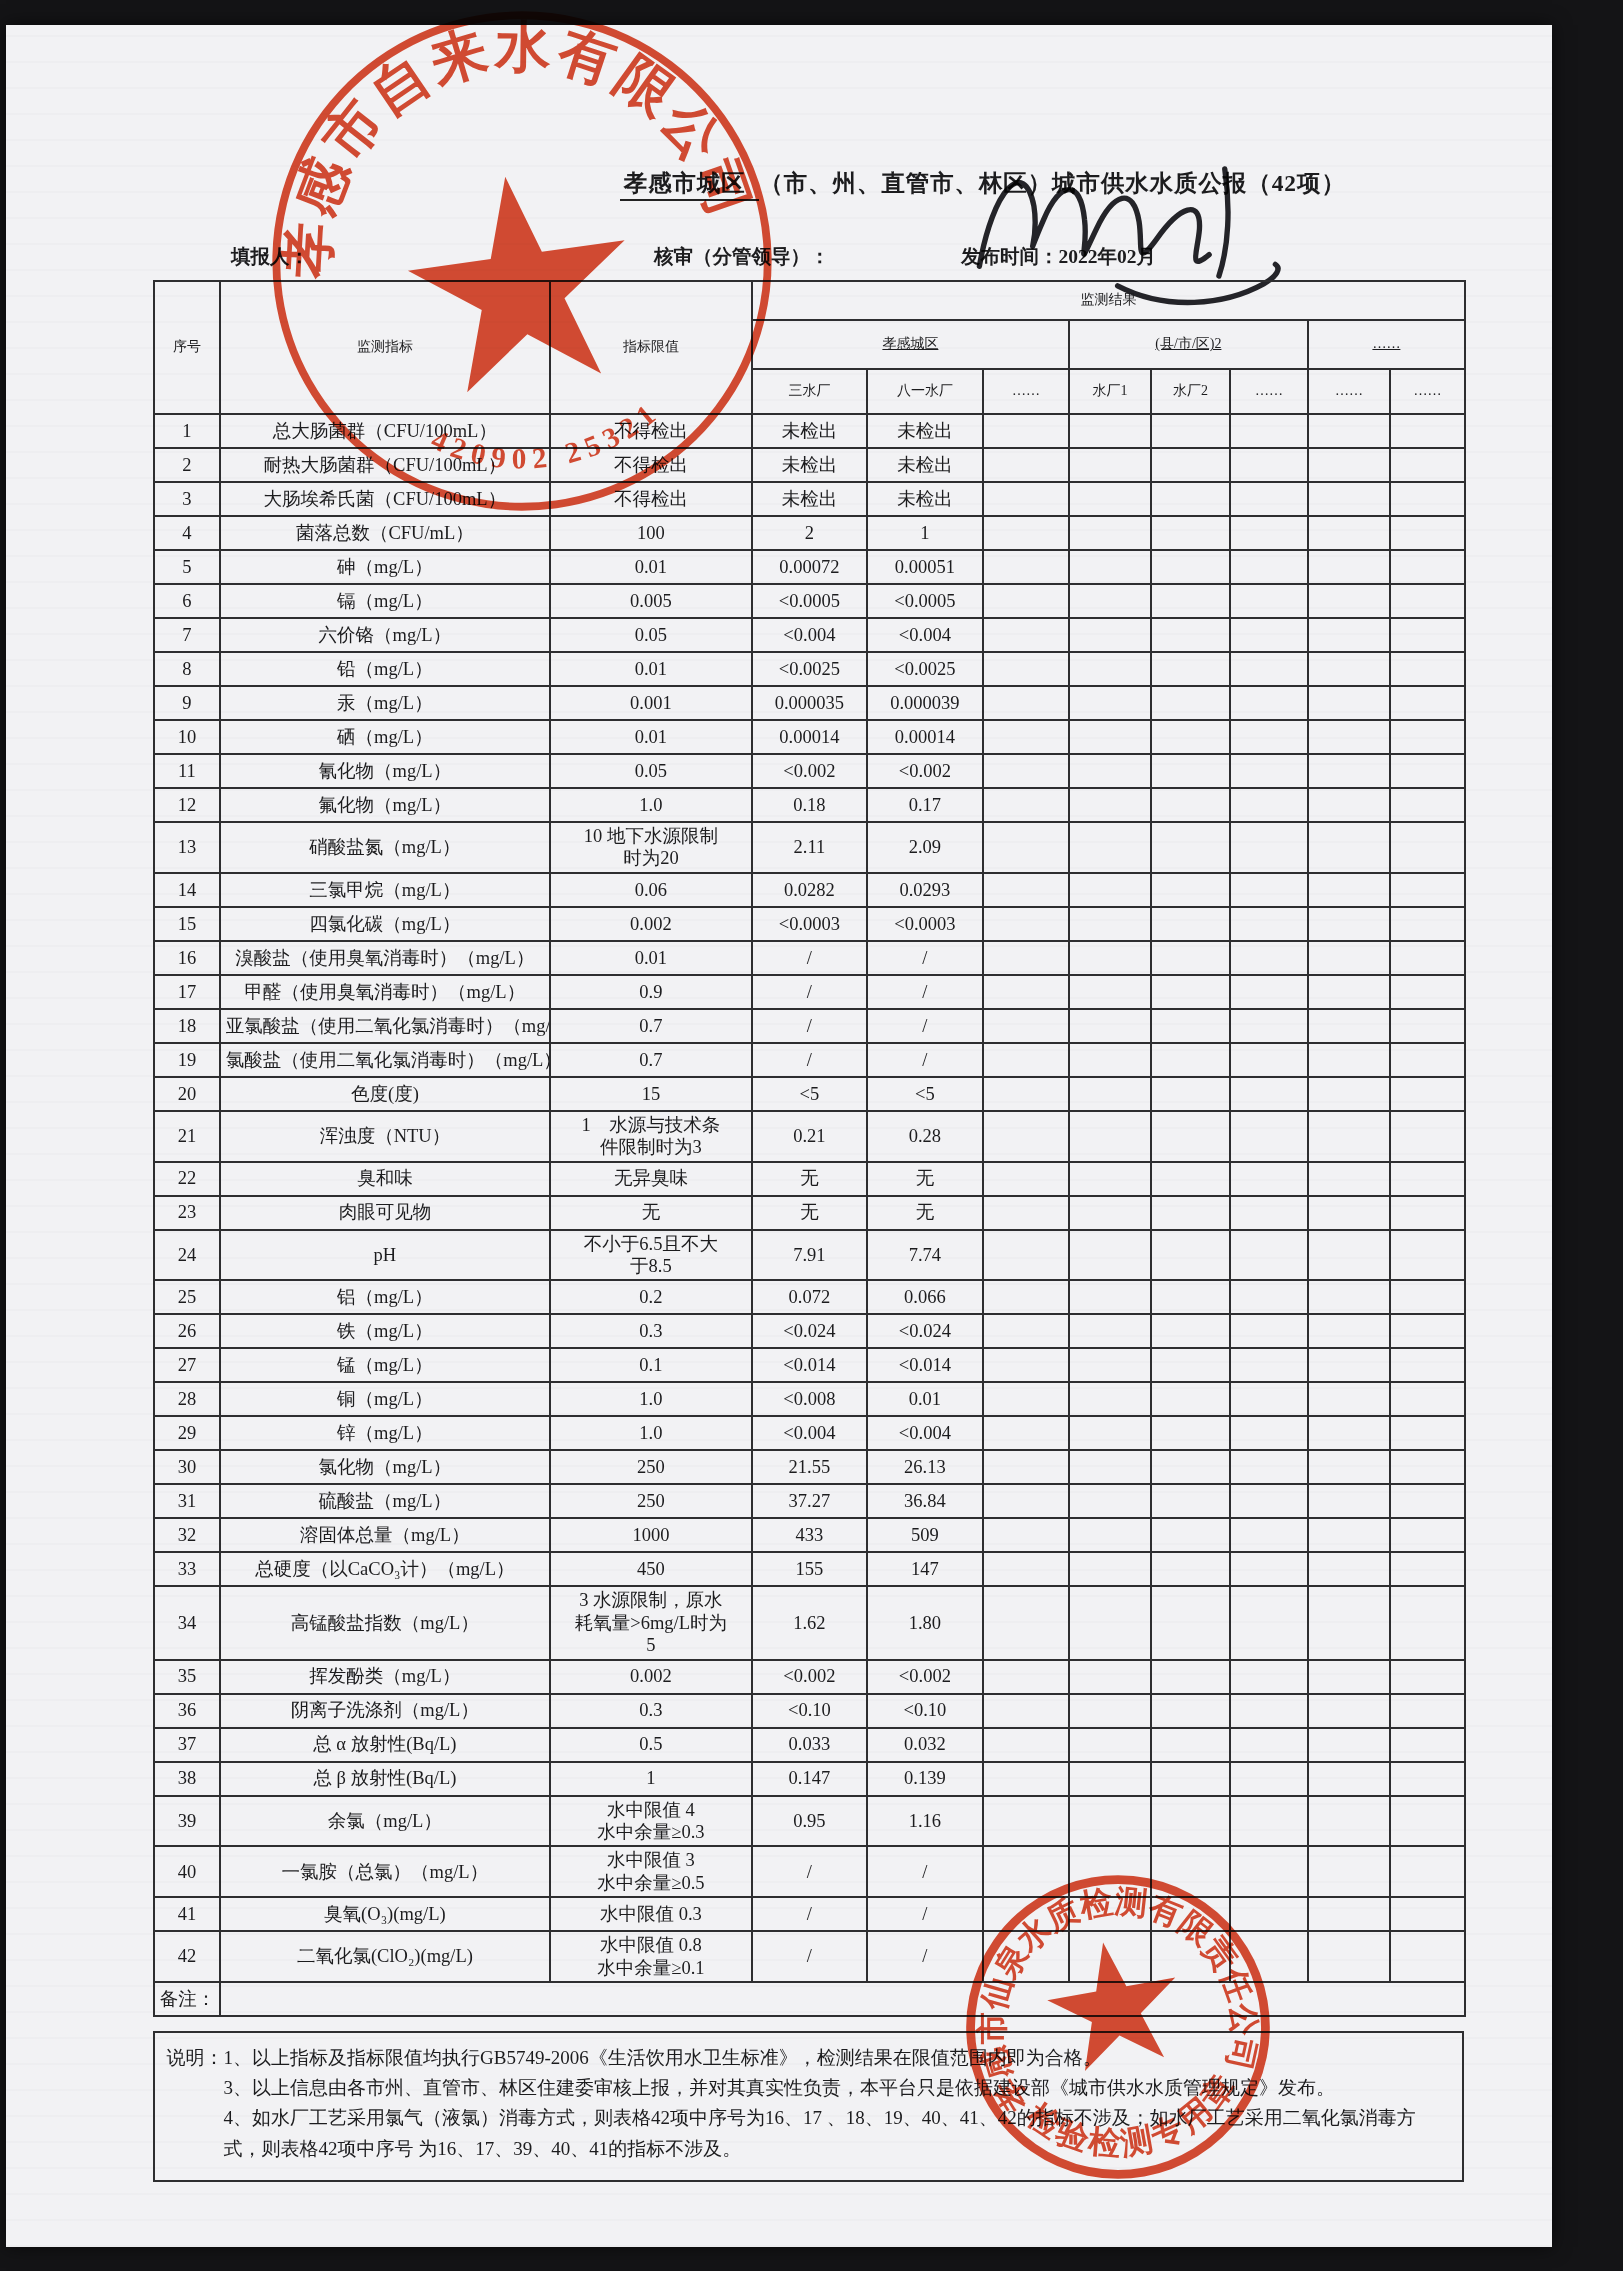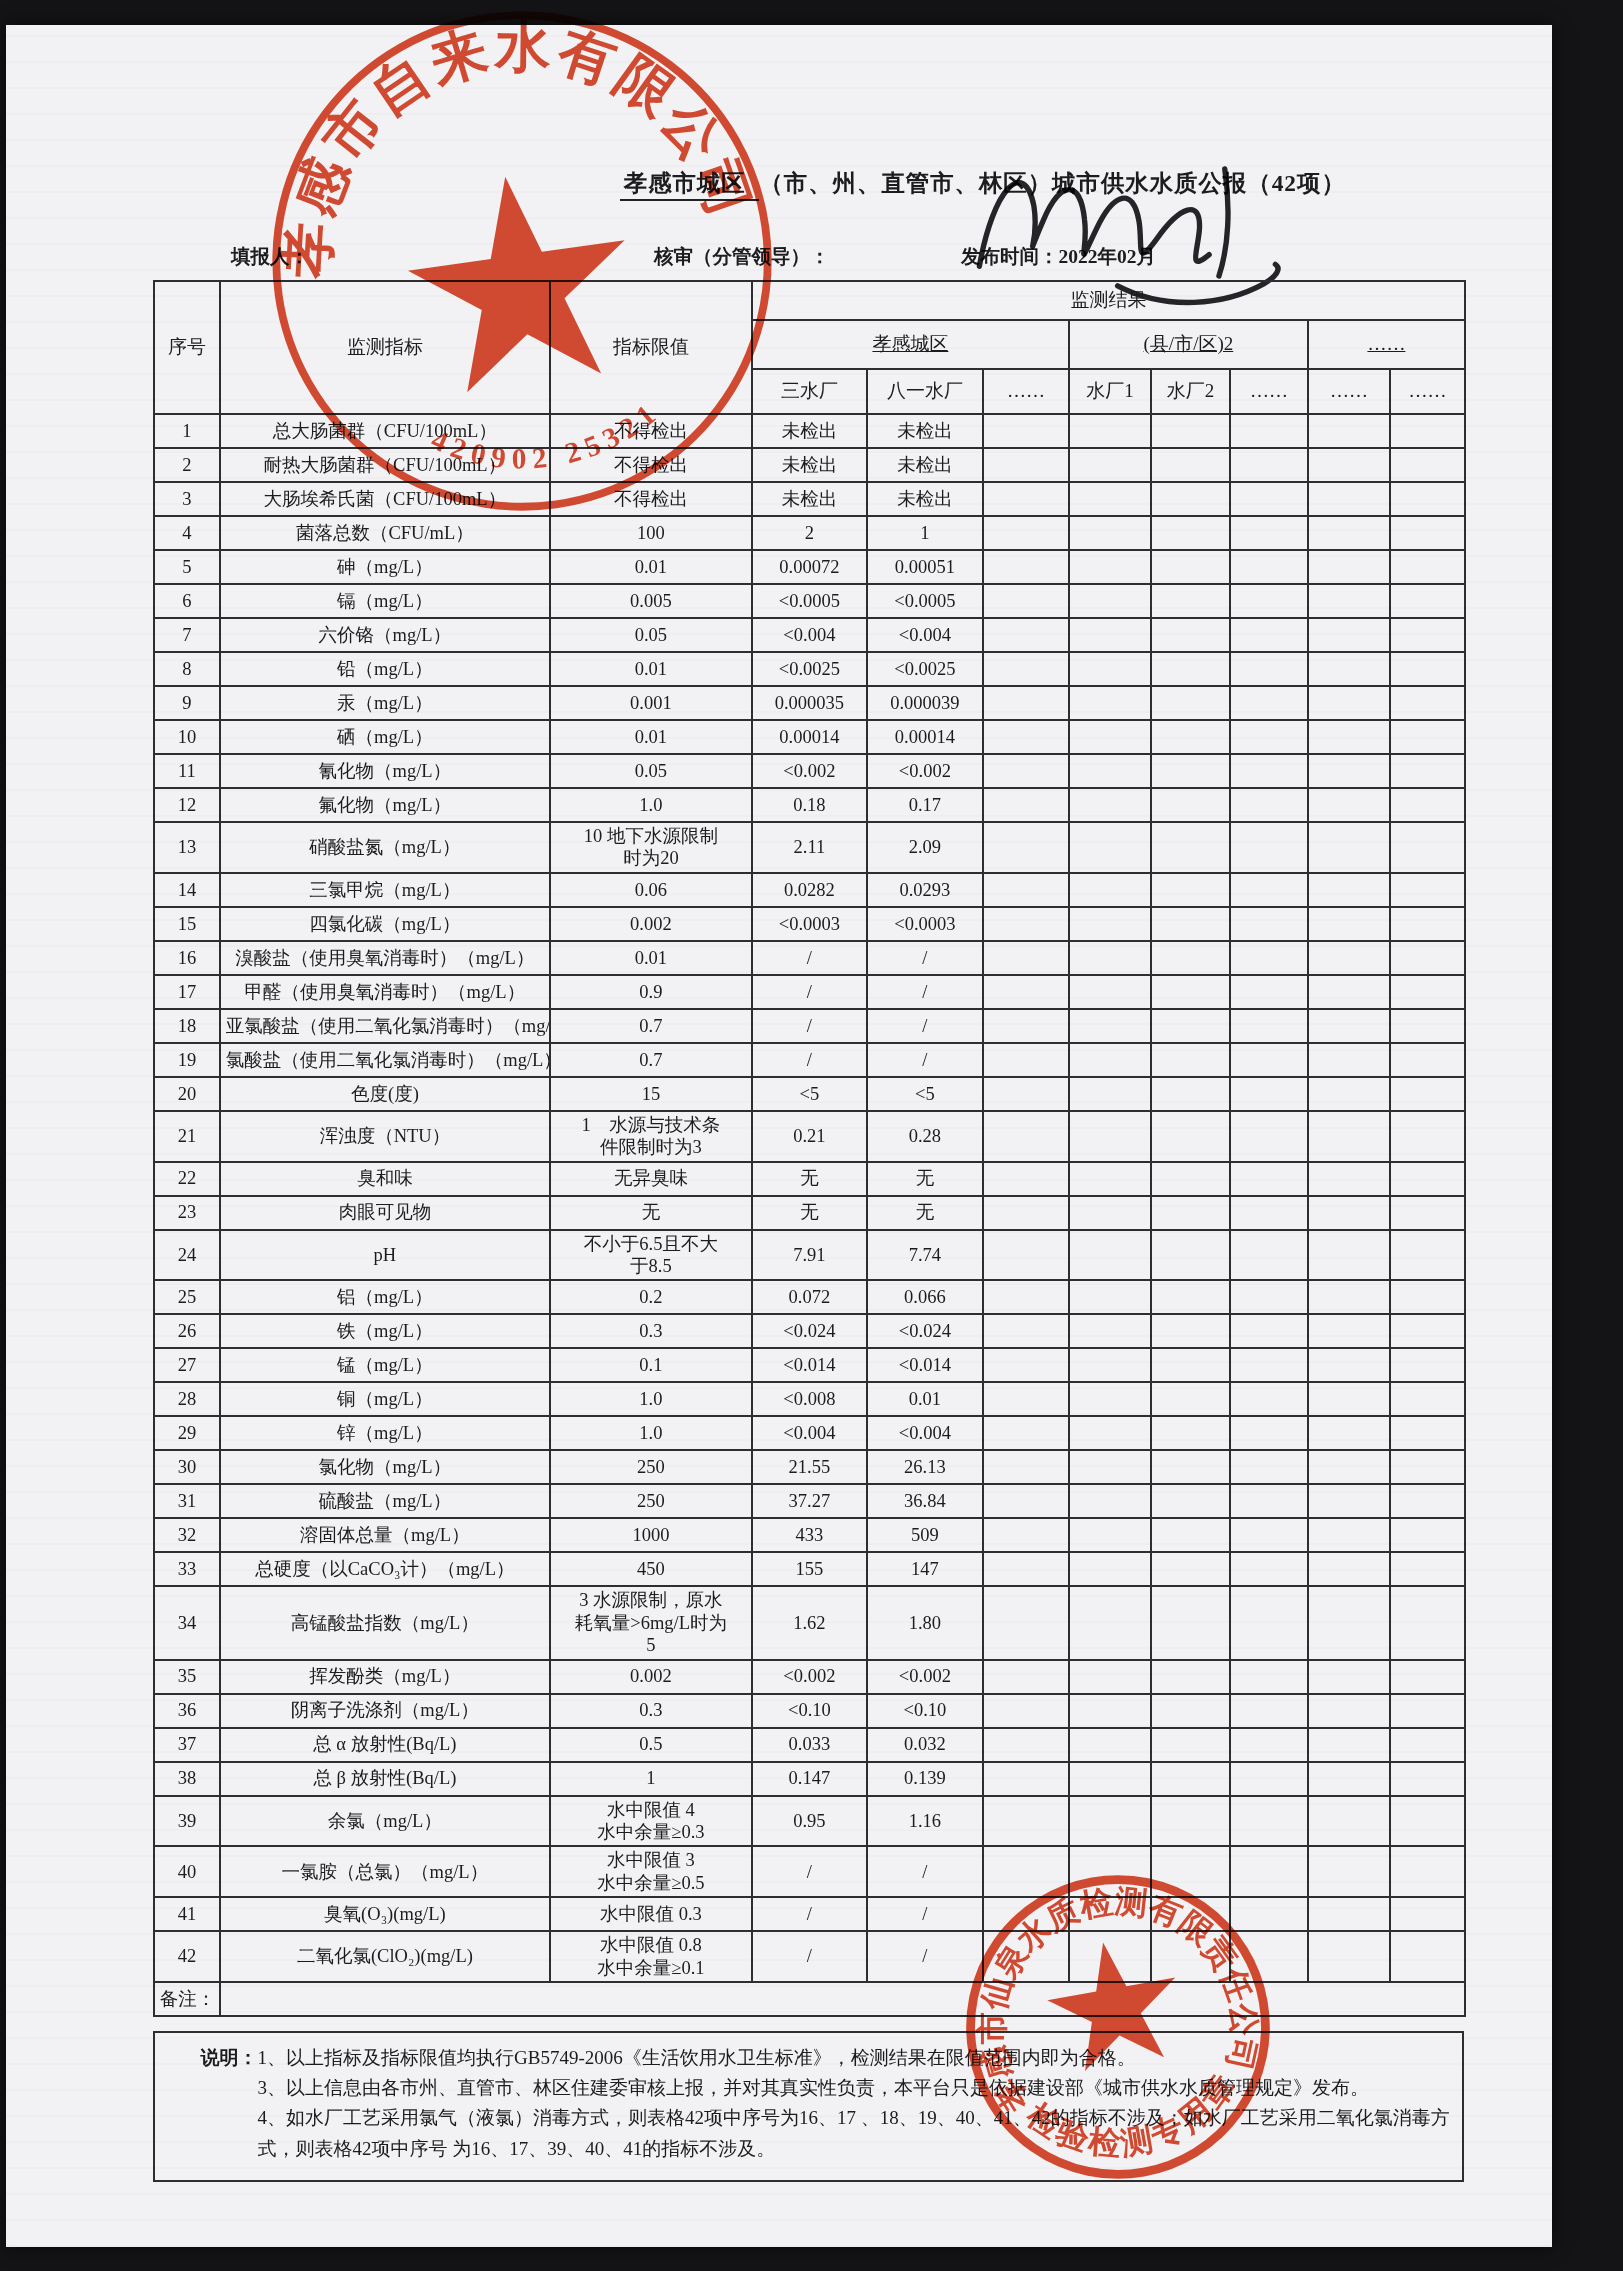--- a/index.html
+++ b/index.html
@@ -12,30 +12,30 @@
   .title-u{border-bottom:2.4px solid #222;padding:0 13.7px 2.9px 3.9px;}
   .info-line{position:absolute;left:0;top:218px;width:100%;font-size:19.5px;font-weight:bold;}
   .info-filler{position:absolute;left:225px;white-space:nowrap;}
   .info-reviewer{position:absolute;left:648px;white-space:nowrap;}
   .info-publish{position:absolute;left:955px;white-space:nowrap;}
   .twrap{position:absolute;left:147px;top:255px;width:1311px;}
   table.grid{border-collapse:collapse;table-layout:fixed;width:1311px;}
   table.grid th,table.grid td{border:2px solid #2e2e30;font-weight:normal;text-align:center;
         padding:2px 4.9px;font-size:18.5px;line-height:22.4px;height:28px;overflow:hidden;}
   table.grid{border:2.9px solid #2a2a2c;}
-  table.grid th{font-size:19px;}
+  table.grid th{font-size:14px;}
   td.ind{text-align:left;padding-left:9.8px;font-size:19.5px;white-space:nowrap;}
   td.lim{white-space:pre-line;}
   tr.hr1 th{height:33px;}
   tr.hr2 th{height:43px;text-decoration:underline;}
   tr.hr3 th{height:39px;text-align:center;}
   td.remark-label{white-space:nowrap;text-align:left;font-size:19.5px;height:59px;overflow:visible;}
   .notes-box{margin-top:13.7px;border:2.4px solid #2e2e30;padding:9.8px 11.7px 15.6px 11.7px;display:flex;
              font-size:19px;line-height:1.6;}
-  .notes-label{white-space:nowrap;font-weight:bold;margin-left:34px;}
+  .notes-label{white-space:nowrap;font-weight:normal;}
   .notes-lines{flex:1;}
   .note-line{margin:0;}
   .stamp{position:absolute;mix-blend-mode:multiply;opacity:.9;overflow:visible;}
   .sig{position:absolute;left:936px;top:105px;mix-blend-mode:multiply;}
 </style>
 </head>
 <body>
 
 <div class="stage">
   <div class="paper">

